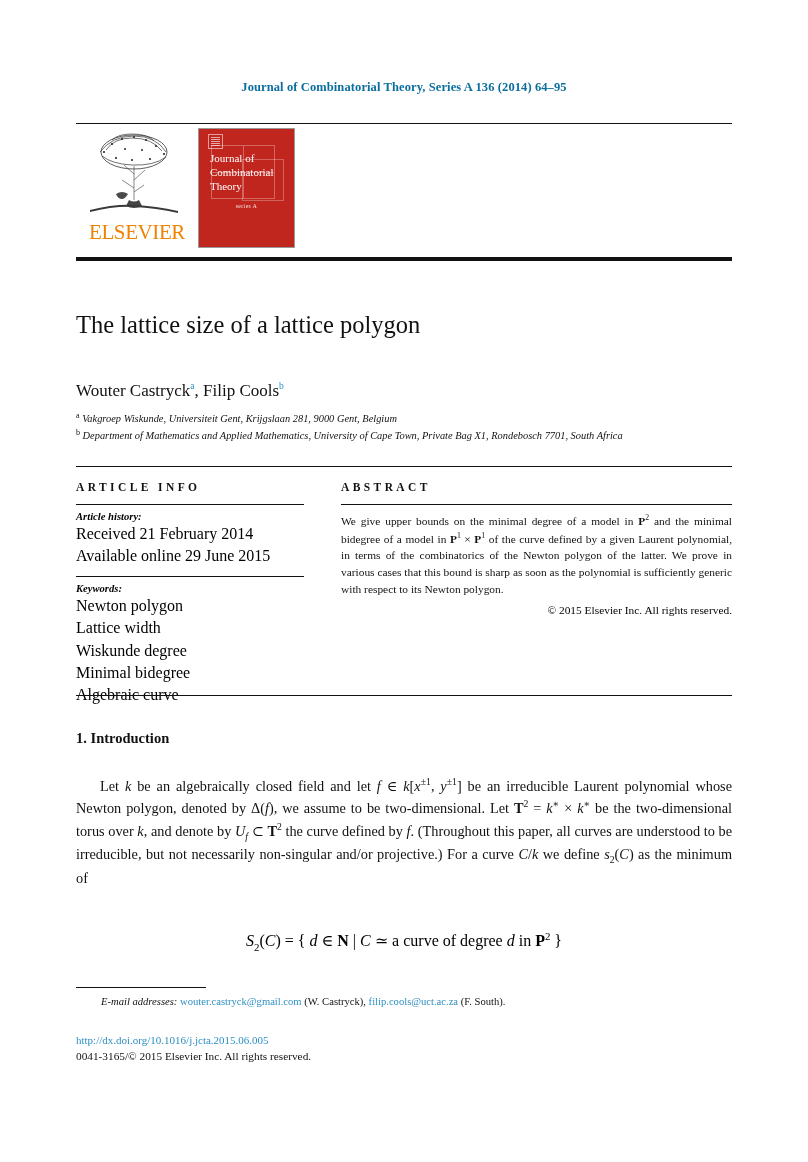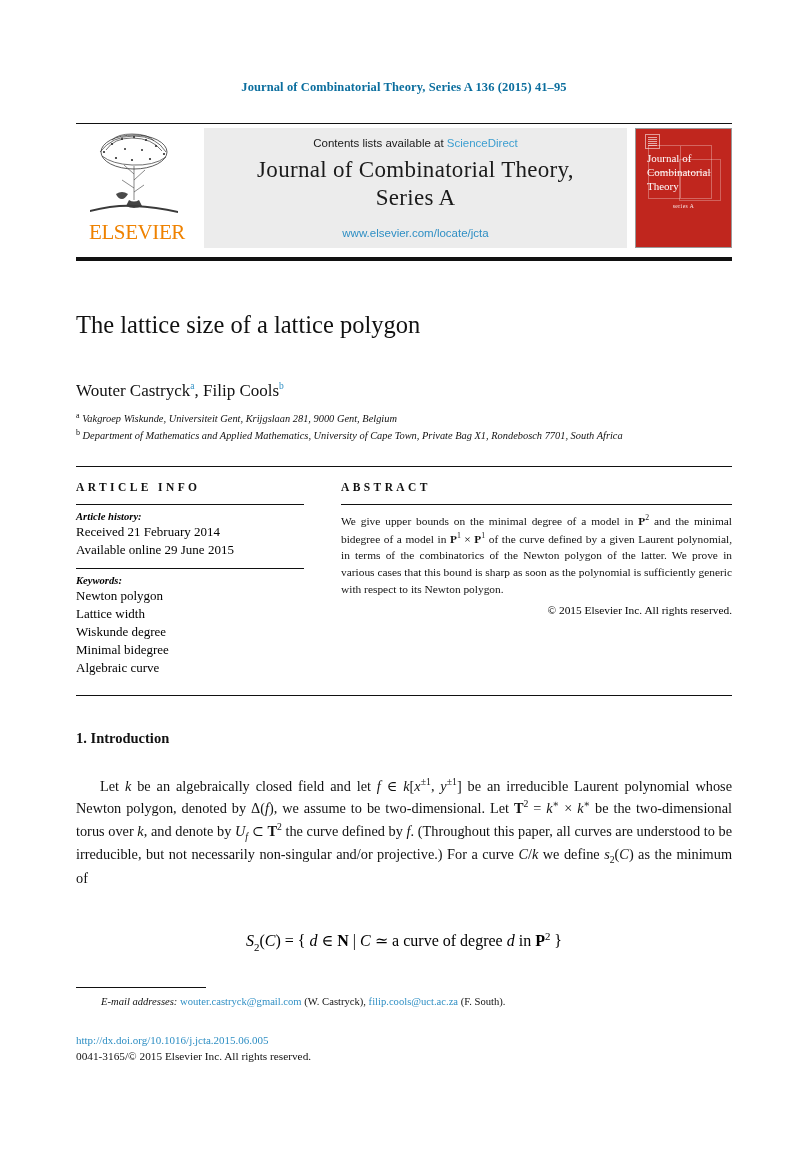--- a/index.html
+++ b/index.html
@@ -256,21 +256,21 @@
     margin-bottom: 6px;
   }
   .info-rule.second { margin-top: 9px; }
   .info-label {
     font-size: 10.6px;
     font-style: italic;
     font-weight: bold;
     margin-bottom: 1px;
   }
   .info-line {
-    font-size: 13px;
+    font-size: 16px;
     line-height: 1.38;
     font-family: Liberation Serif, serif;
   }
 
   .abs-col {
     position: absolute;
     left: 341px; top: 504px;
     width: 391px;
   }
   .abs-rule {
@@ -354,21 +354,21 @@
     left: 76px; top: 1050px;
     font-size: 11.3px;
     color: #111;
   }
 </style>
 </head>
 <body>
 
 <div class="page">
 
-  <div class="running-head">Journal of Combinatorial Theory, Series A 136 (2015) 41–95</div>
+  <div class="running-head">Journal of Combinatorial Theory, Series A 136 (2014) 64–95</div>
 
   <div class="masthead">
     <div class="masthead-inner">
 
       <div class="elsevier-logo">
         <svg class="tree" viewBox="0 0 104 88">
           <g fill="#2b2b2b">
             <ellipse cx="52" cy="22" rx="33" ry="17" fill="none" stroke="#333" stroke-width="0.8"></ellipse>
             <g stroke="#333" stroke-width="0.7" fill="none">
               <path d="M24 20 q8 -12 26 -12 q20 0 30 13"></path>
@@ -398,30 +398,20 @@
                 <circle cx="60" cy="20" r="1"></circle>
             </g>
             <path d="M47 70 q5 3 10 0 l3 6 q-8 4 -16 0 z" fill="#444"></path>
             <path d="M8 80 q24 -6 44 -5 q22 1 44 6 l0 2 q-22 -5 -44 -6 q-20 -1 -44 5 z" fill="#3a3a3a"></path>
             <path d="M34 64 q6 -4 12 0 q-3 5 -6 5 q-4 0 -6 -5 z" fill="#4a4a4a"></path>
           </g>
         </svg>
         <div class="elsevier-word">ELSEVIER</div>
       </div>
 
-      <div class="contents-box">
-        <div class="contents-line">
-          <span>Contents lists available at </span><a class="sciencedirect" href="#" style="text-decoration:none">ScienceDirect</a>
-        </div>
-        <div class="journal-title">
-          <div>Journal of Combinatorial Theory,</div>
-          <div>Series A</div>
-        </div>
-        <a class="journal-url" href="#" style="text-decoration:none">www.elsevier.com/locate/jcta</a>
-      </div>
 
       <div class="cover">
         <div class="cover-mark"></div>
         <div class="cover-grid"></div>
         <div class="cover-grid2"></div>
         <div class="cover-title">Journal of Combinatorial Theory</div>
         <div class="cover-series">series A</div>
       </div>
 
     </div>

